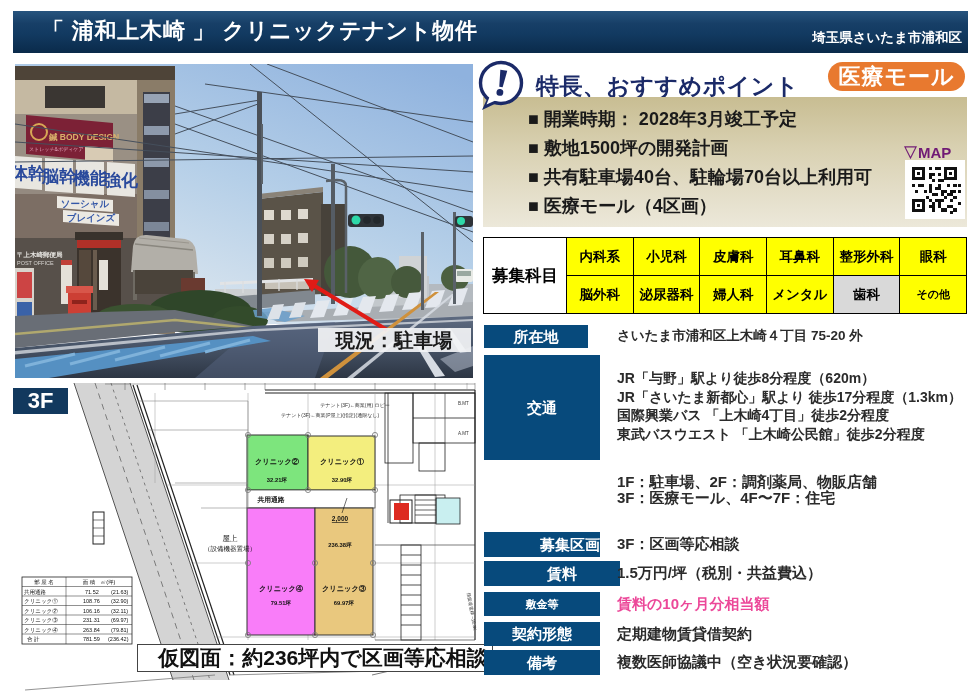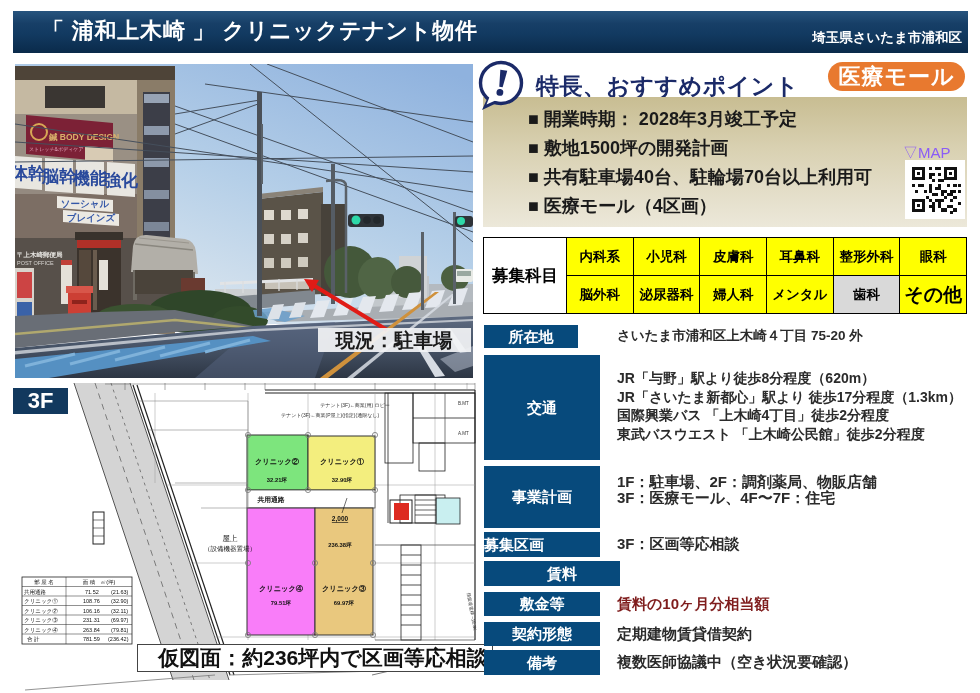--- a/index.html
+++ b/index.html
@@ -444,21 +444,21 @@
      background:linear-gradient(180deg,#c8bd92 0%,#d9d1b2 40%,#ece8da 100%);"></div>
 
 <div class="abs" style="left:528px;top:107px;color:#1a1a1a;font-weight:bold;font-size:18px;">■ 開業時期： 2028年3月竣工予定</div>
 
 <div class="abs" style="left:528px;top:136px;color:#1a1a1a;font-weight:bold;font-size:18px;">■ 敷地1500坪の開発計画</div>
 
 <div class="abs" style="left:528px;top:165px;color:#1a1a1a;font-weight:bold;font-size:18px;">■ 共有駐車場40台、駐輪場70台以上利用可</div>
 
 <div class="abs" style="left:528px;top:194px;color:#1a1a1a;font-weight:bold;font-size:18px;">■ 医療モール（4区画）</div>
 
-<div class="abs" style="left:903px;top:144px;color:#8b5cf6;font-size:15px;font-weight:normal;">▽MAP</div>
+<div class="abs" style="left:903px;top:144px;color:#701a75;font-size:15px;font-weight:bold;">▽MAP</div>
 
 <svg class="abs" style="left:905px;top:160px;" width="60" height="59" viewBox="0 0 60 59">
   <rect x="0" y="0" width="60" height="59" fill="#fff"></rect>
   <g fill="#111">
     <rect x="7" y="7" width="13" height="13"></rect>
         <rect x="10" y="10" width="7" height="7" fill="#fff"></rect>
         <rect x="12" y="12" width="3" height="3"></rect>
     <rect x="39" y="7" width="13" height="13"></rect>
         <rect x="42" y="10" width="7" height="7" fill="#fff"></rect>
         <rect x="44" y="12" width="3" height="3"></rect>
@@ -522,59 +522,58 @@
     <td style="border:1.5px solid #000;background:#ffff00;text-align:center;font-weight:bold;font-size:13.5px;">耳鼻科</td>
     <td style="border:1.5px solid #000;background:#ffff00;text-align:center;font-weight:bold;font-size:13.5px;">整形外科</td>
     <td style="border:1.5px solid #000;background:#ffff00;text-align:center;font-weight:bold;font-size:13.5px;">眼科</td>
   </tr>
   <tr style="height:38px;">
     <td style="border:1.5px solid #000;background:#ffff00;text-align:center;font-weight:bold;font-size:13.5px;font-family:Liberation Mono, monospace;">脳外科</td>
     <td style="border:1.5px solid #000;background:#ffff00;text-align:center;font-weight:bold;font-size:13.5px;">泌尿器科</td>
     <td style="border:1.5px solid #000;background:#ffff00;text-align:center;font-weight:bold;font-size:13.5px;">婦人科</td>
     <td style="border:1.5px solid #000;background:#ffff00;text-align:center;font-weight:bold;font-size:13.5px;">メンタル</td>
     <td style="border:1.5px solid #000;background:#d9d9d9;text-align:center;font-weight:bold;font-size:13.5px;">歯科</td>
-    <td style="border:1.5px solid #000;background:#ffff00;text-align:center;font-weight:bold;font-size:19px;">その他</td>
+    <td style="border:1.5px solid #000;background:#ffff00;text-align:center;font-weight:bold;font-size:11px;">その他</td>
   </tr>
 </tbody>
     </table>
 
-<div class="abs" style="left:484px;top:325px;width:94px;height:23px;background:#074a7c;color:#fff;
+<div class="abs" style="left:484px;top:325px;width:104px;height:23px;background:#074a7c;color:#fff;
      font-weight:bold;font-size:15px;line-height:23px;text-align:center;">所在地</div>
 
 <div class="abs" style="left:617px;top:327px;color:#2b2b2b;font-weight:bold;font-size:13.5px;">さいたま市浦和区上木崎４丁目 75-20 外</div>
 
 <div class="abs" style="left:484px;top:355px;width:116px;height:105px;background:#074a7c;color:#fff;
      font-weight:bold;font-size:15px;line-height:105px;text-align:center;">交通</div>
 
 <div class="abs" style="left:617px;top:369px;color:#2b2b2b;font-weight:bold;font-size:14px;line-height:18.6px;white-space:nowrap;">
 JR「与野」駅より徒歩8分程度（620m）<br>
 JR「さいたま新都心」駅より 徒歩17分程度（1.3km）<br>
 国際興業バス 「上木崎4丁目」徒歩2分程度<br>
 東武バスウエスト 「上木崎公民館」徒歩2分程度</div>
 
-<div class="abs" style="left:484px;top:466px;width:116px;height:62px;background:#074a7c;color:#fff;
-     font-weight:bold;font-size:15px;line-height:62px;text-align:center;">事業計画</div>
 
 <div class="abs" style="left:617px;top:474px;color:#2b2b2b;font-weight:bold;font-size:15px;line-height:16px;white-space:nowrap;">
 1F：駐車場、2F：調剤薬局、物販店舗<br>
 3F：医療モール、4F〜7F：住宅</div>
 
 <div class="abs" style="left:484px;top:532px;width:116px;height:25px;background:#074a7c;color:#fff;
-     font-weight:bold;font-size:15px;line-height:25px;text-align:left;">募集区画</div>
+     font-weight:bold;font-size:15px;line-height:25px;text-align:right;">募集区画</div>
 
 <div class="abs" style="left:617px;top:535px;color:#2b2b2b;font-weight:bold;font-size:15px;">3F：区画等応相談</div>
 
 <div class="abs" style="left:484px;top:561px;width:116px;height:25px;background:#074a7c;color:#fff;
      font-weight:bold;font-size:15px;line-height:25px;text-align:center;padding-left:20px;">賃料</div>
 
+<div class="abs" style="left:617px;top:564px;color:#2b2b2b;font-weight:bold;font-size:15px;">1.5万円/坪（税別・共益費込）</div>
 
 <div class="abs" style="left:484px;top:592px;width:116px;height:24px;background:#074a7c;color:#fff;
-     font-weight:bold;font-size:15px;line-height:24px;text-align:center;">敷金等</div>
-
-<div class="abs" style="left:617px;top:595px;color:#7f1d1d;font-weight:bold;font-size:15px;">賃料の10ヶ月分相当額</div>
+     font-weight:bold;font-size:11px;line-height:24px;text-align:center;">敷金等</div>
+
+<div class="abs" style="left:617px;top:595px;color:#ec4899;font-weight:bold;font-size:15px;">賃料の10ヶ月分相当額</div>
 
 <div class="abs" style="left:484px;top:622px;width:116px;height:24px;background:#074a7c;color:#fff;
      font-weight:bold;font-size:15px;line-height:24px;text-align:center;">契約形態</div>
 
 <div class="abs" style="left:617px;top:625px;color:#2b2b2b;font-weight:bold;font-size:15px;">定期建物賃貸借契約</div>
 
 <div class="abs" style="left:484px;top:650px;width:116px;height:25px;background:#074a7c;color:#fff;
      font-weight:bold;font-size:15px;line-height:25px;text-align:center;">備考</div>
 
 <div class="abs" style="left:617px;top:653px;color:#2b2b2b;font-weight:bold;font-size:15px;">複数医師協議中（空き状況要確認）</div>

